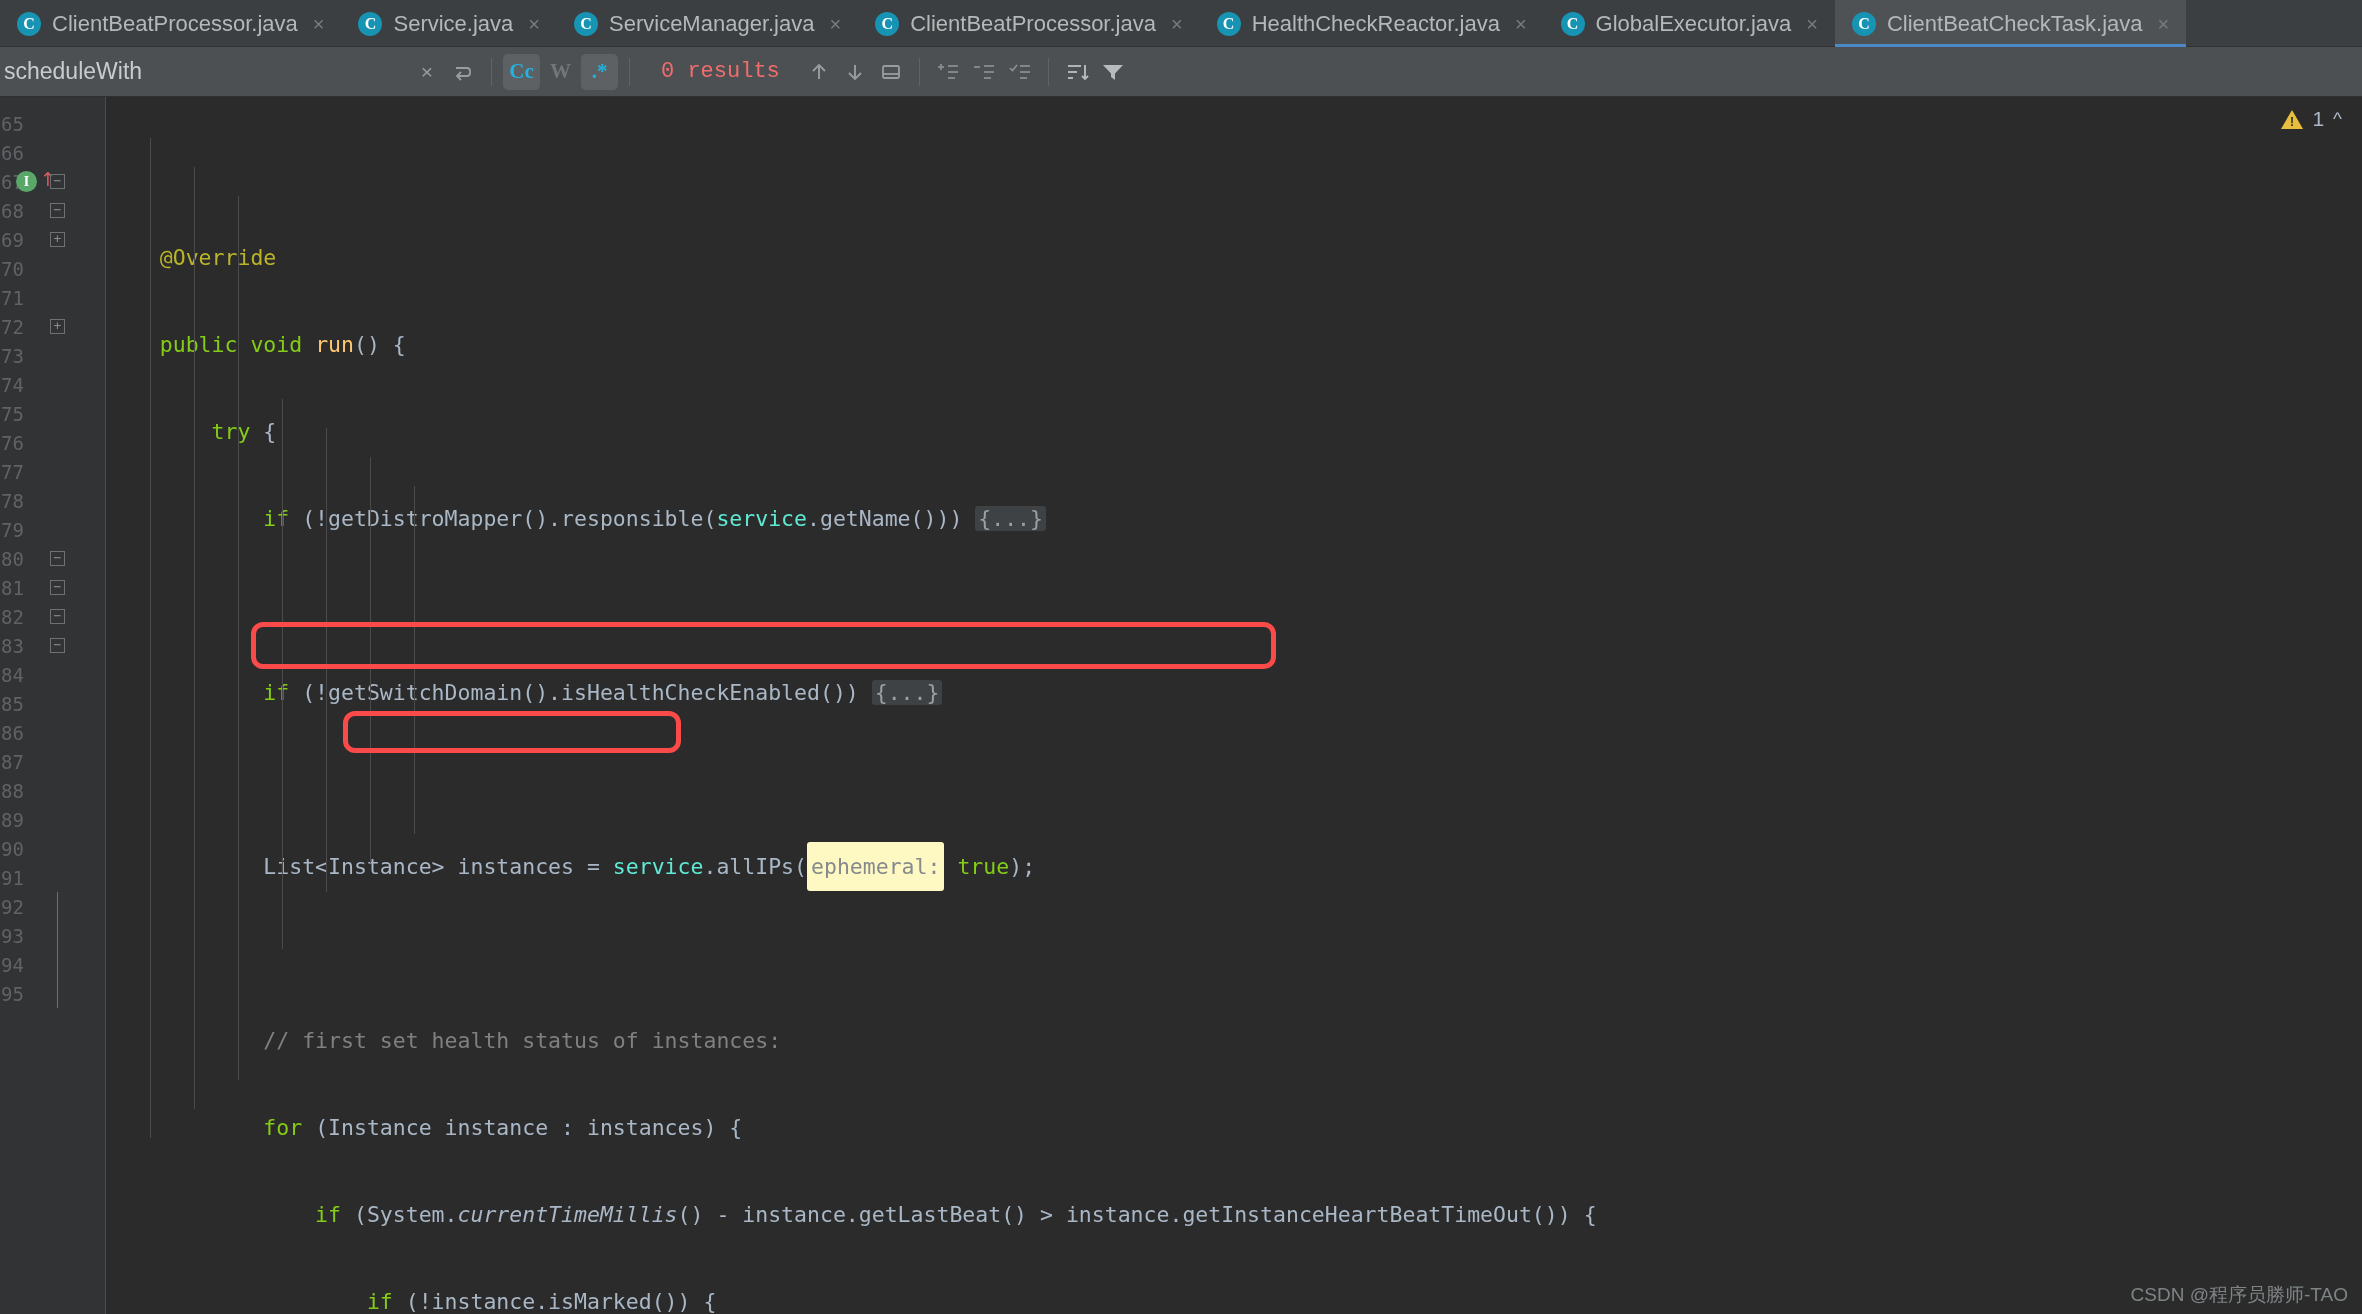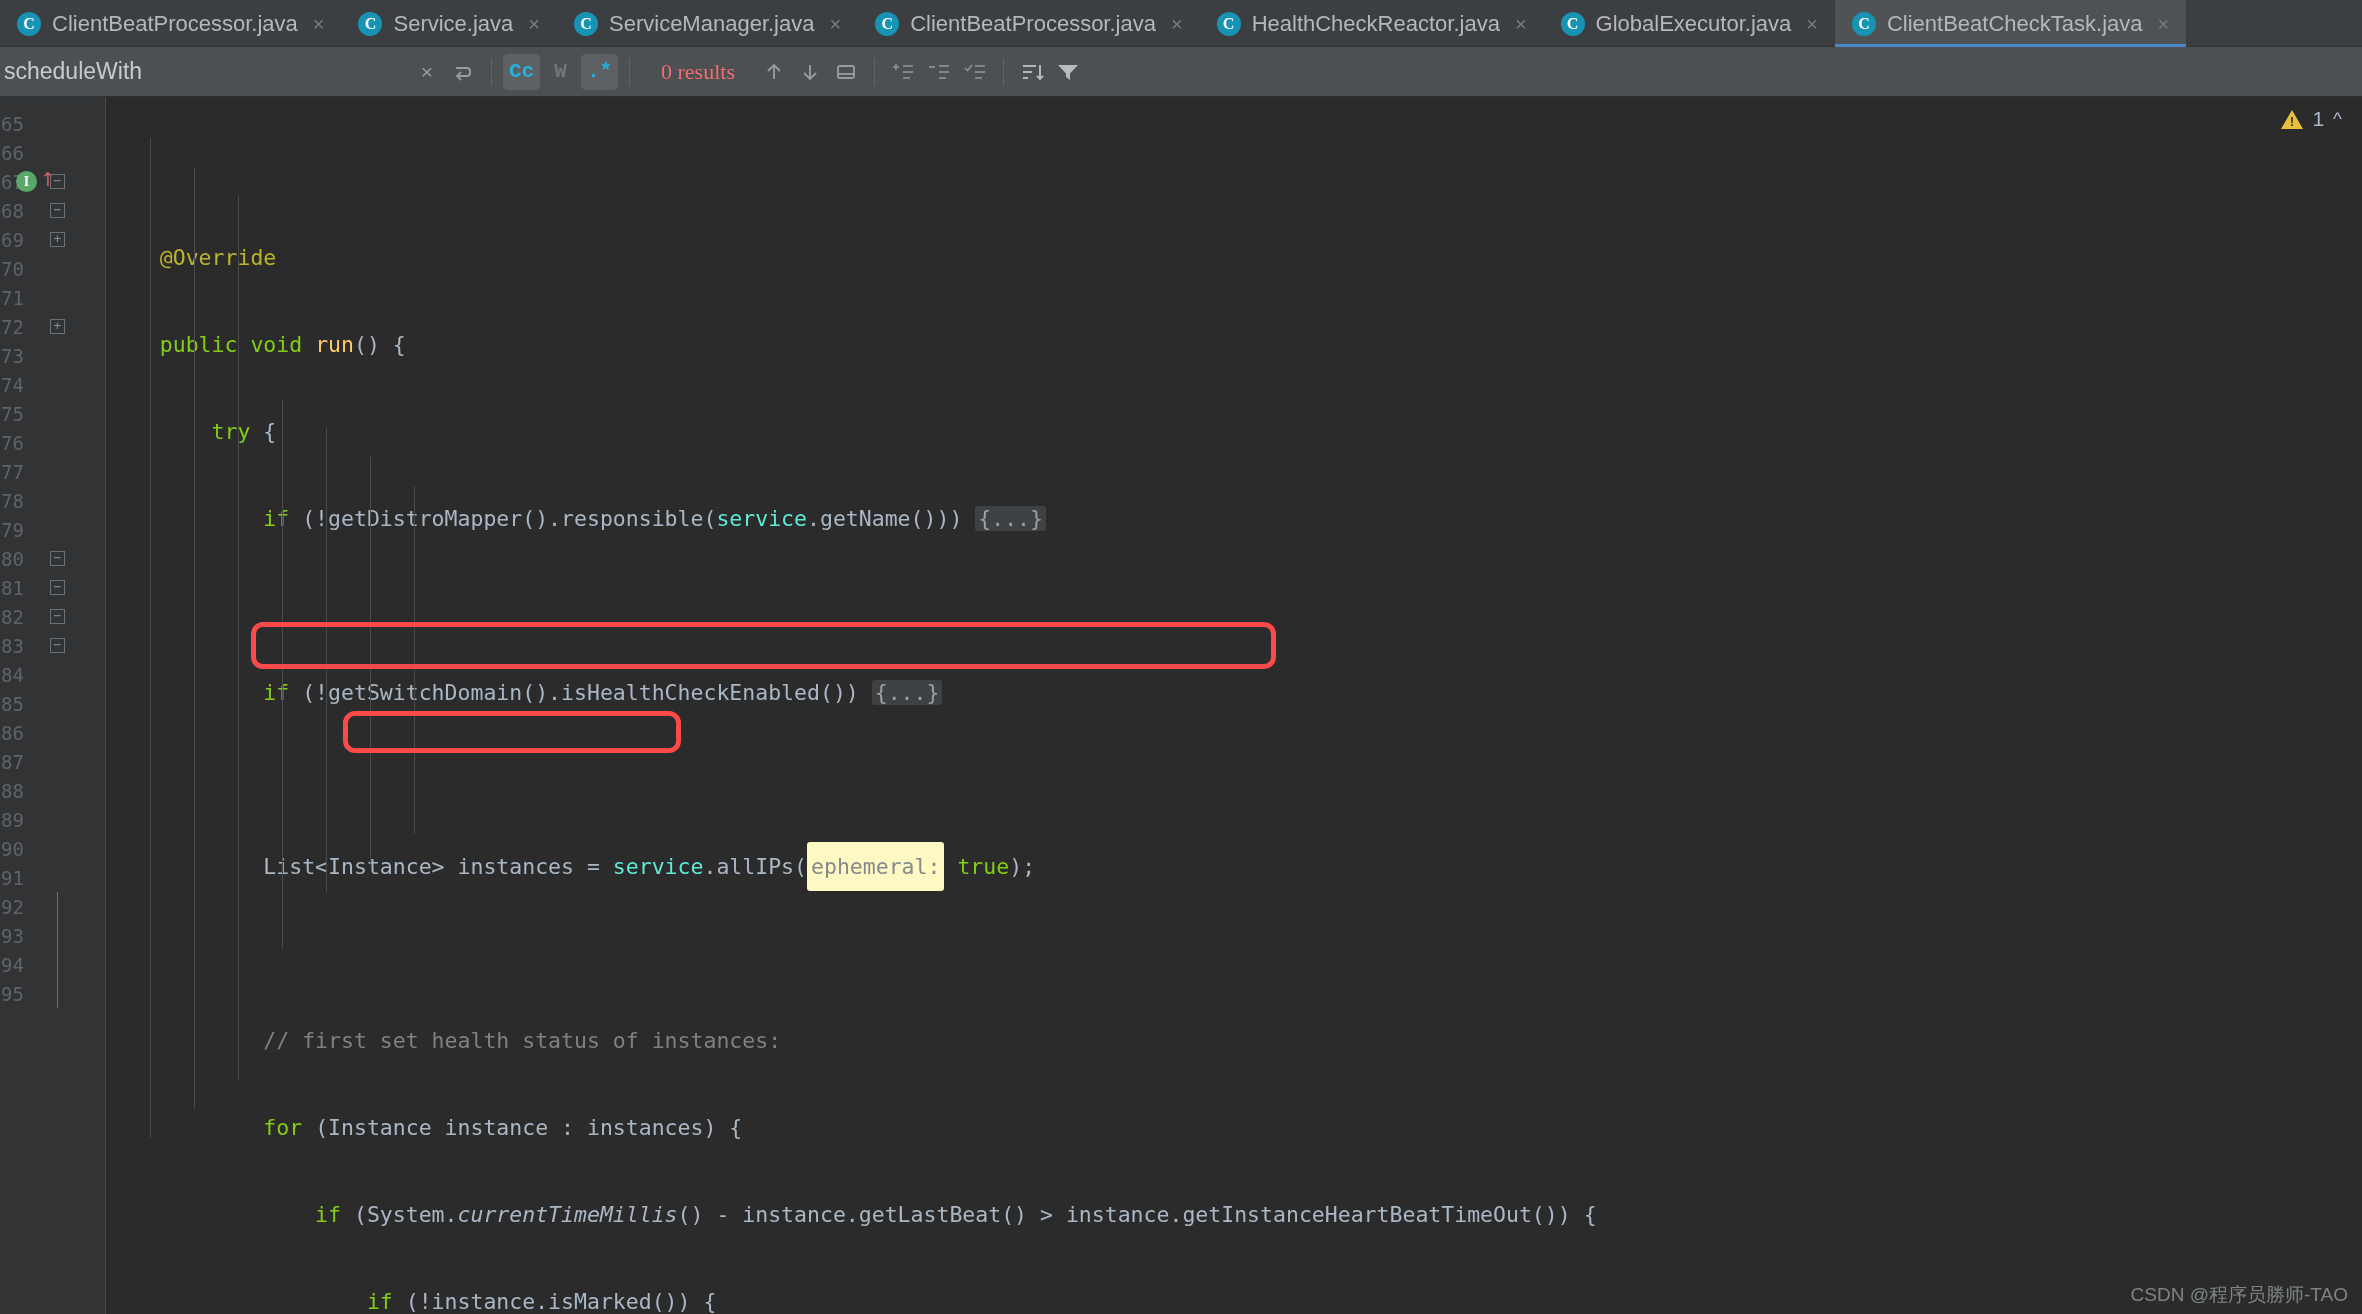--- a/index.html
+++ b/index.html
@@ -78,28 +78,28 @@
     color: #9a9d9e; font-size: 21px;
     border-radius: 4px;
   }
   .ico-btn svg { display: block; }
   .tog {
     width: 37px; height: 36px;
     display: flex; align-items: center; justify-content: center;
     border-radius: 5px;
     font-size: 21px; font-weight: bold;
     color: #72767a;
-    font-family: Liberation Mono, monospace;
+    font-family: Liberation Serif, serif;
   }
   .tog.on { background: #5d6164; color: #24b2e0; }
   .vsep { width: 1px; height: 28px; background: #5f6365; margin: 0 9px; }
   .results {
     color: #f26d6d; font-size: 22px;
     padding: 0 22px;
-    font-family: Liberation Serif, serif;
+    font-family: Liberation Mono, monospace;
     white-space: nowrap;
   }
 
   
   .editor {
     position: relative;
     display: flex;
     height: calc(1314px - 47px - 50px);
     background: #2b2b2b;
     overflow: hidden;

